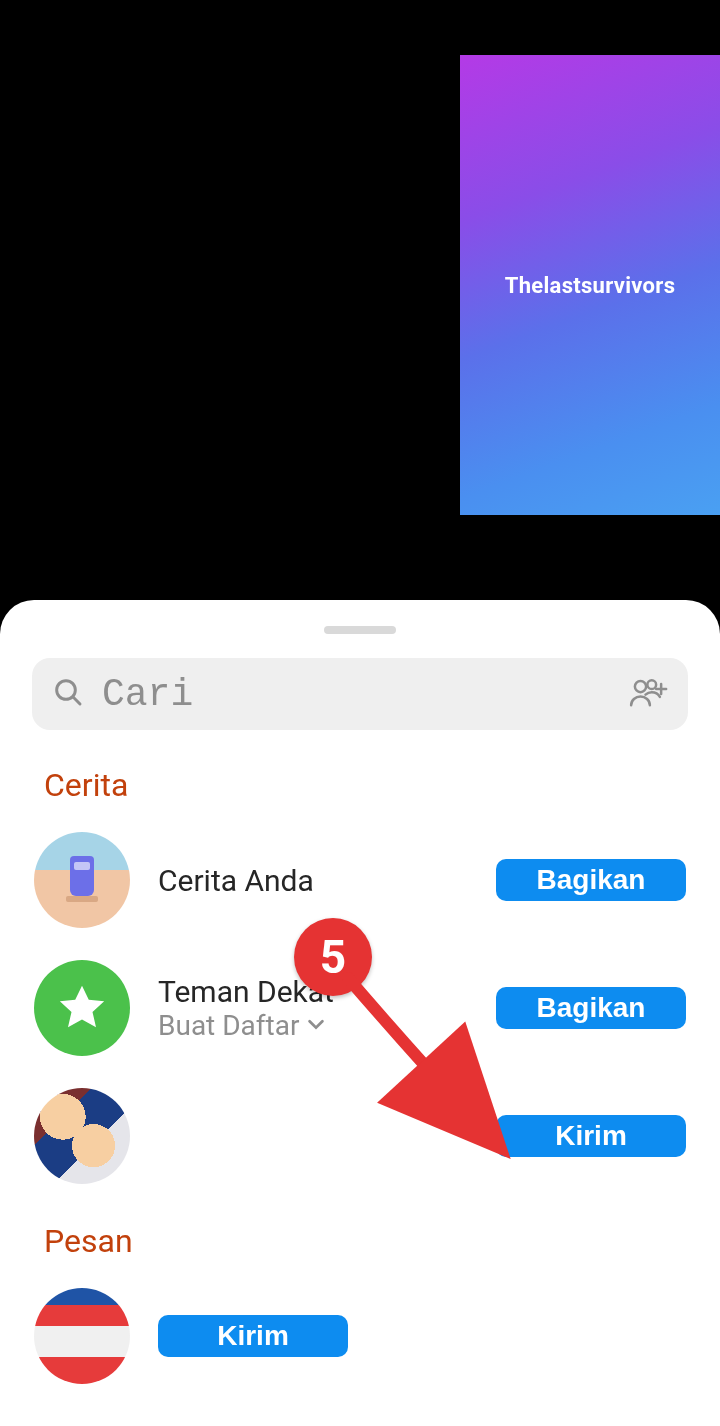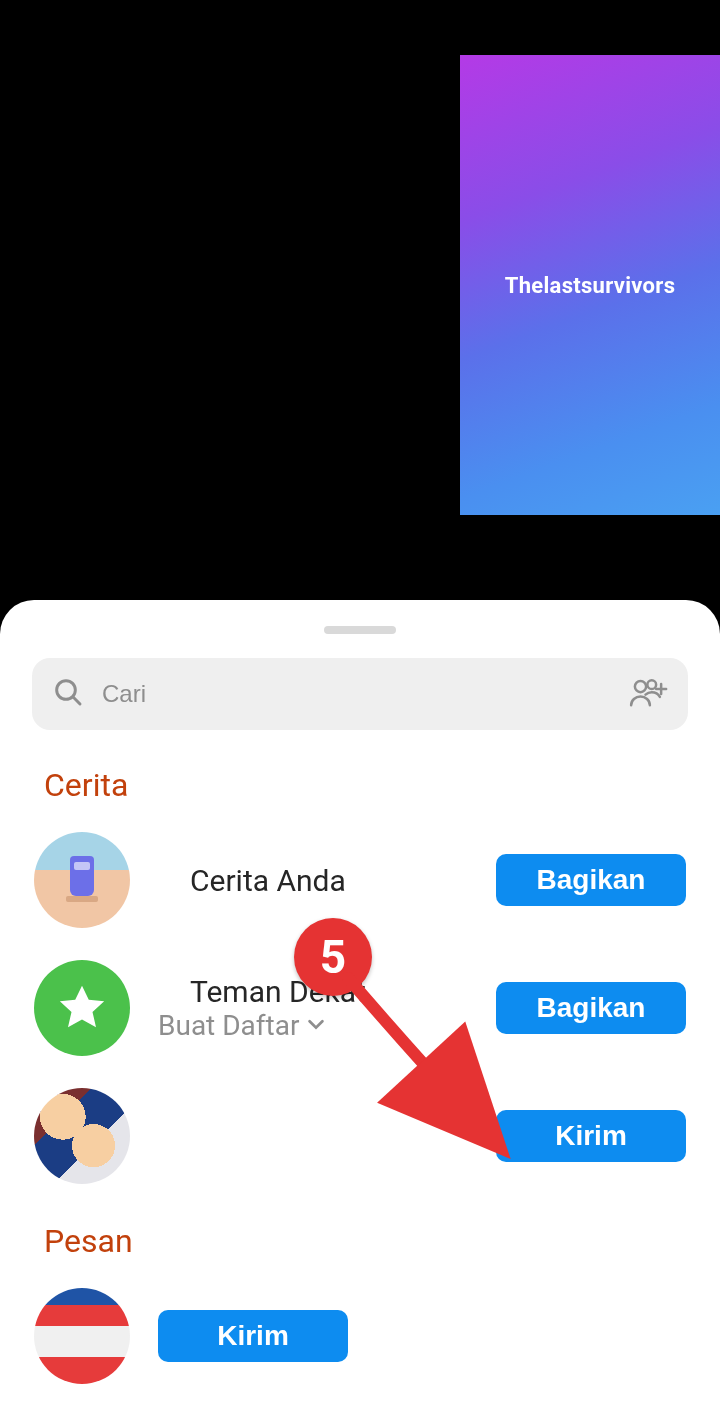--- a/index.html
+++ b/index.html
@@ -29,42 +29,42 @@
 
   .search-row { padding: 0 32px; }
   .search {
     display:flex; align-items:center;
     background:#efefef; border-radius:18px;
     height:72px; padding:0 20px;
   }
   .search svg.mag { width:32px; height:32px; flex:0 0 auto; }
   .search input {
     flex:1; border:none; background:transparent; outline:none;
-    font-size:24px; color:#8e8e8e; padding:0 18px;
+    font-size:38px; color:#8e8e8e; padding:0 18px;font-family:Liberation Mono, monospace;
   }
   .search input::placeholder { color:#8e8e8e; }
   .search .people-add svg { width:40px; height:40px; display:block; }
 
   .section-title { font-size:32px; color:#c2410c; padding: 36px 44px 12px 44px; font-weight:400; }
 
   .row {
     display:flex; align-items:center;
     padding: 16px 34px 16px 34px;
     gap: 28px;
   }
   .avatar { width:96px; height:96px; border-radius:50%; flex:0 0 auto; position:relative; overflow:hidden; }
   .labels { flex:1; min-width:0; }
-  .title-line { font-size:30px; color:#262626; white-space:nowrap; overflow:hidden; text-overflow:ellipsis;margin-left:32px; }
+  .title-line { font-size:30px; color:#262626; white-space:nowrap; overflow:hidden; text-overflow:ellipsis; }
   .sub-line   { font-size:28px; color:#8e8e8e; white-space:nowrap; overflow:hidden; text-overflow:ellipsis; display:flex; align-items:center; gap:6px;}
   .chevron { display:inline-block; }
   .chevron svg{ width:22px; height:22px; }
 
   .action-btn {
     flex:0 0 auto;
-    min-width:190px; height:52px;
+    min-width:190px; height:42px;
     background:#0d8cf0; color:#fff;
     border:none; border-radius:10px;
     font-size:28px; font-weight:600;
     padding:0 26px;
   }
 
   
   .av-story {
     background: linear-gradient(#a6d4e7 0%, #a6d4e7 40%, #f1c6a5 40%, #f1c6a5 100%);
     display:flex; align-items:center; justify-content:center;

